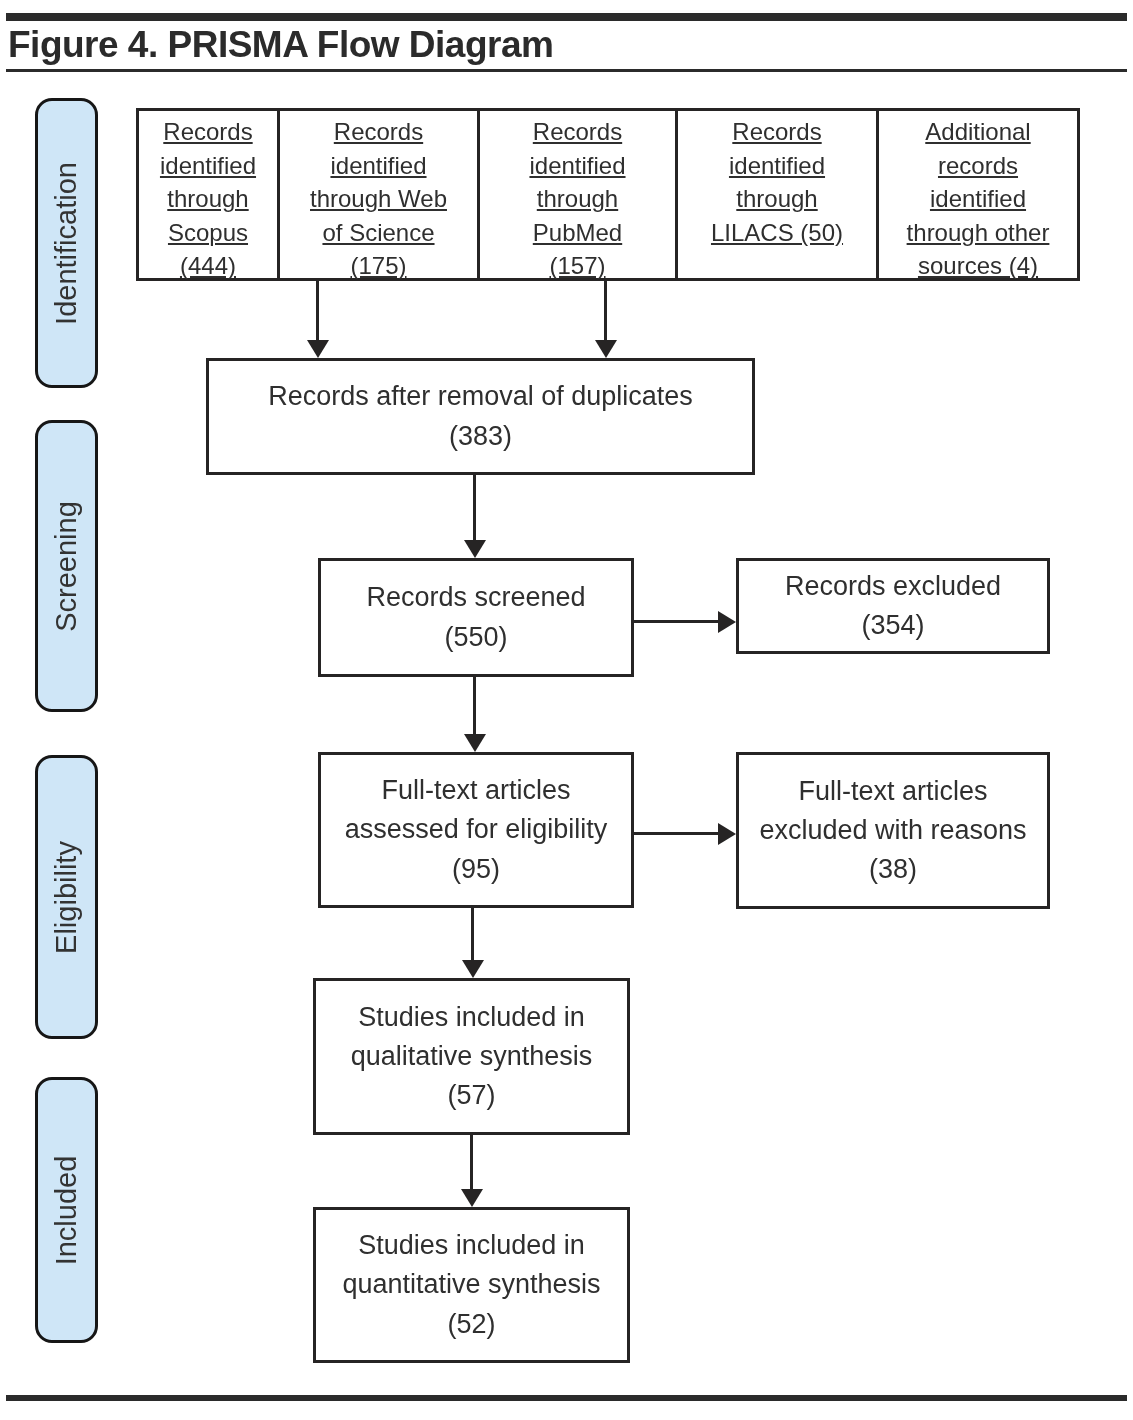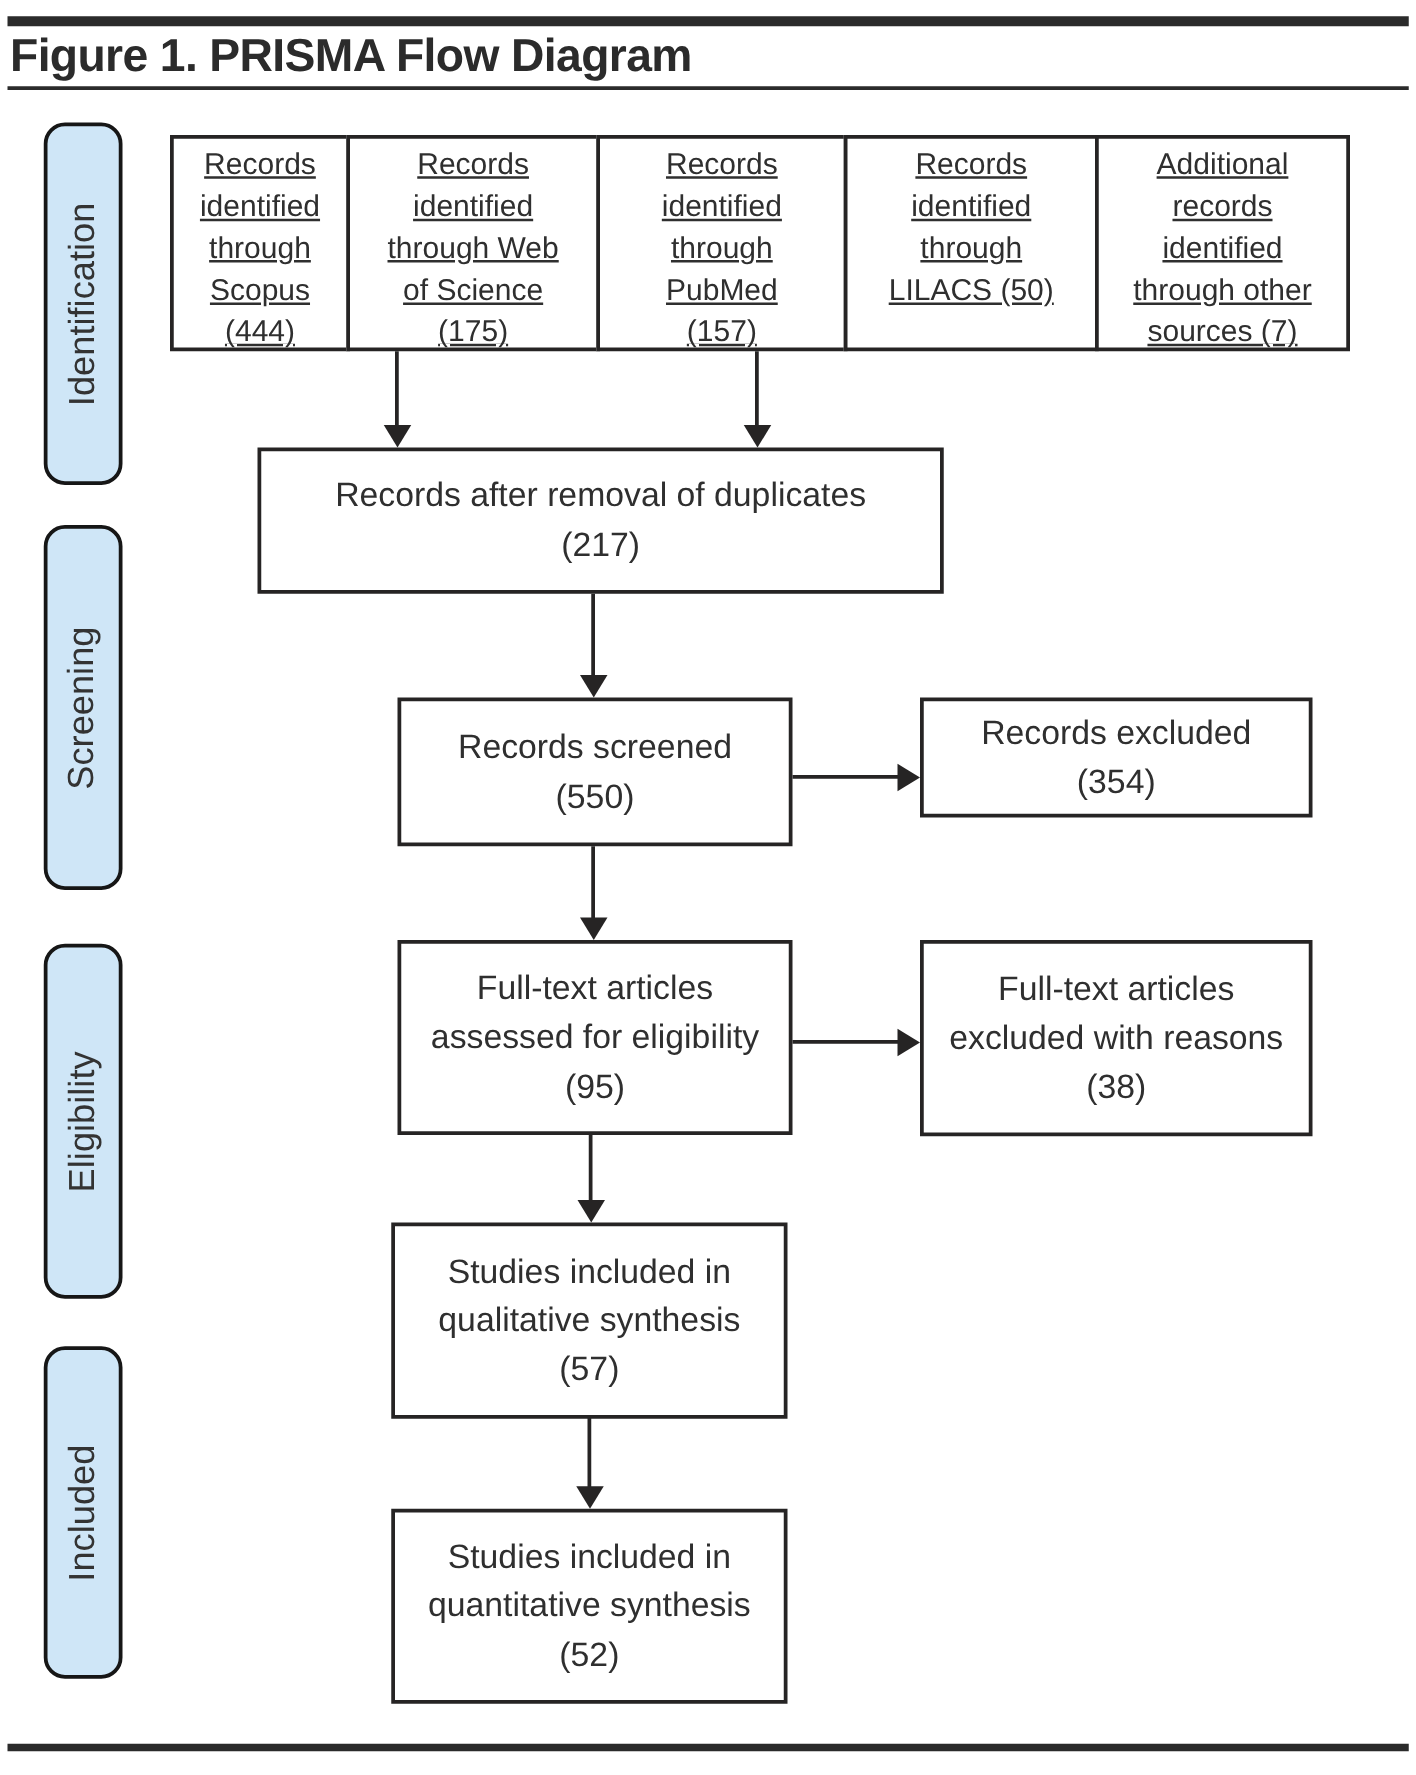--- a/index.html
+++ b/index.html
@@ -113,21 +113,21 @@
     border-bottom: 11px solid transparent;
     border-left: 18px solid #262424;
   }
 </style>
 </head>
 <body>
 
 <div class="page">
 
   <div class="rule rule-top"></div>
-  <h1 class="title">Figure 1. PRISMA Flow Diagram</h1>
+  <h1 class="title">Figure 4. PRISMA Flow Diagram</h1>
   <div class="rule rule-title"></div>
 
   <div class="stage stage-identification">
     <span class="vtext">Identification</span>
   </div>
   <div class="stage stage-screening">
     <span class="vtext">Screening</span>
   </div>
   <div class="stage stage-eligibility">
     <span class="vtext">Eligibility</span>
@@ -162,27 +162,27 @@
       <span class="pre">Records
 identified
 through
 LILACS (50)</span>
     </div>
     <div class="cell cell-5">
       <span class="pre">Additional
 records
 identified
 through other
-sources (7)</span>
+sources (4)</span>
     </div>
   </div>
 
   <div class="fbox box-duplicates">
     <span class="pre">Records after removal of duplicates
-(217)</span>
+(383)</span>
   </div>
   <div class="fbox box-screened">
     <span class="pre">Records screened
 (550)</span>
   </div>
   <div class="fbox box-excluded">
     <span class="pre">Records excluded
 (354)</span>
   </div>
   <div class="fbox box-fulltext">

